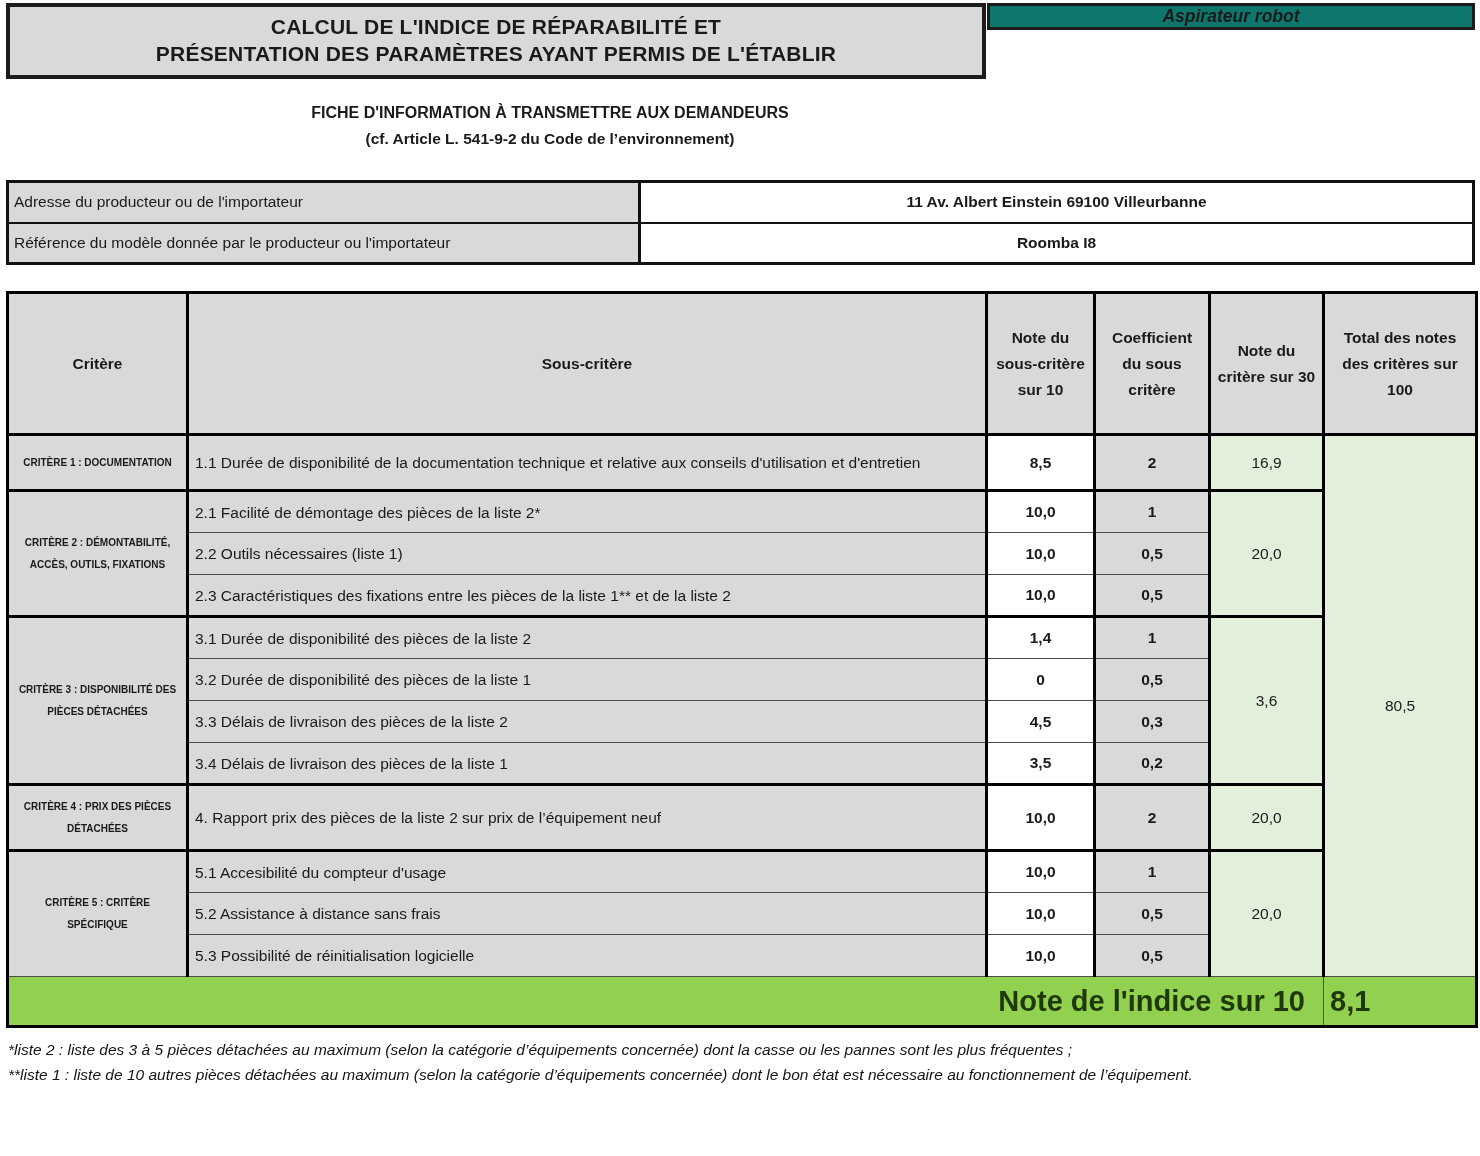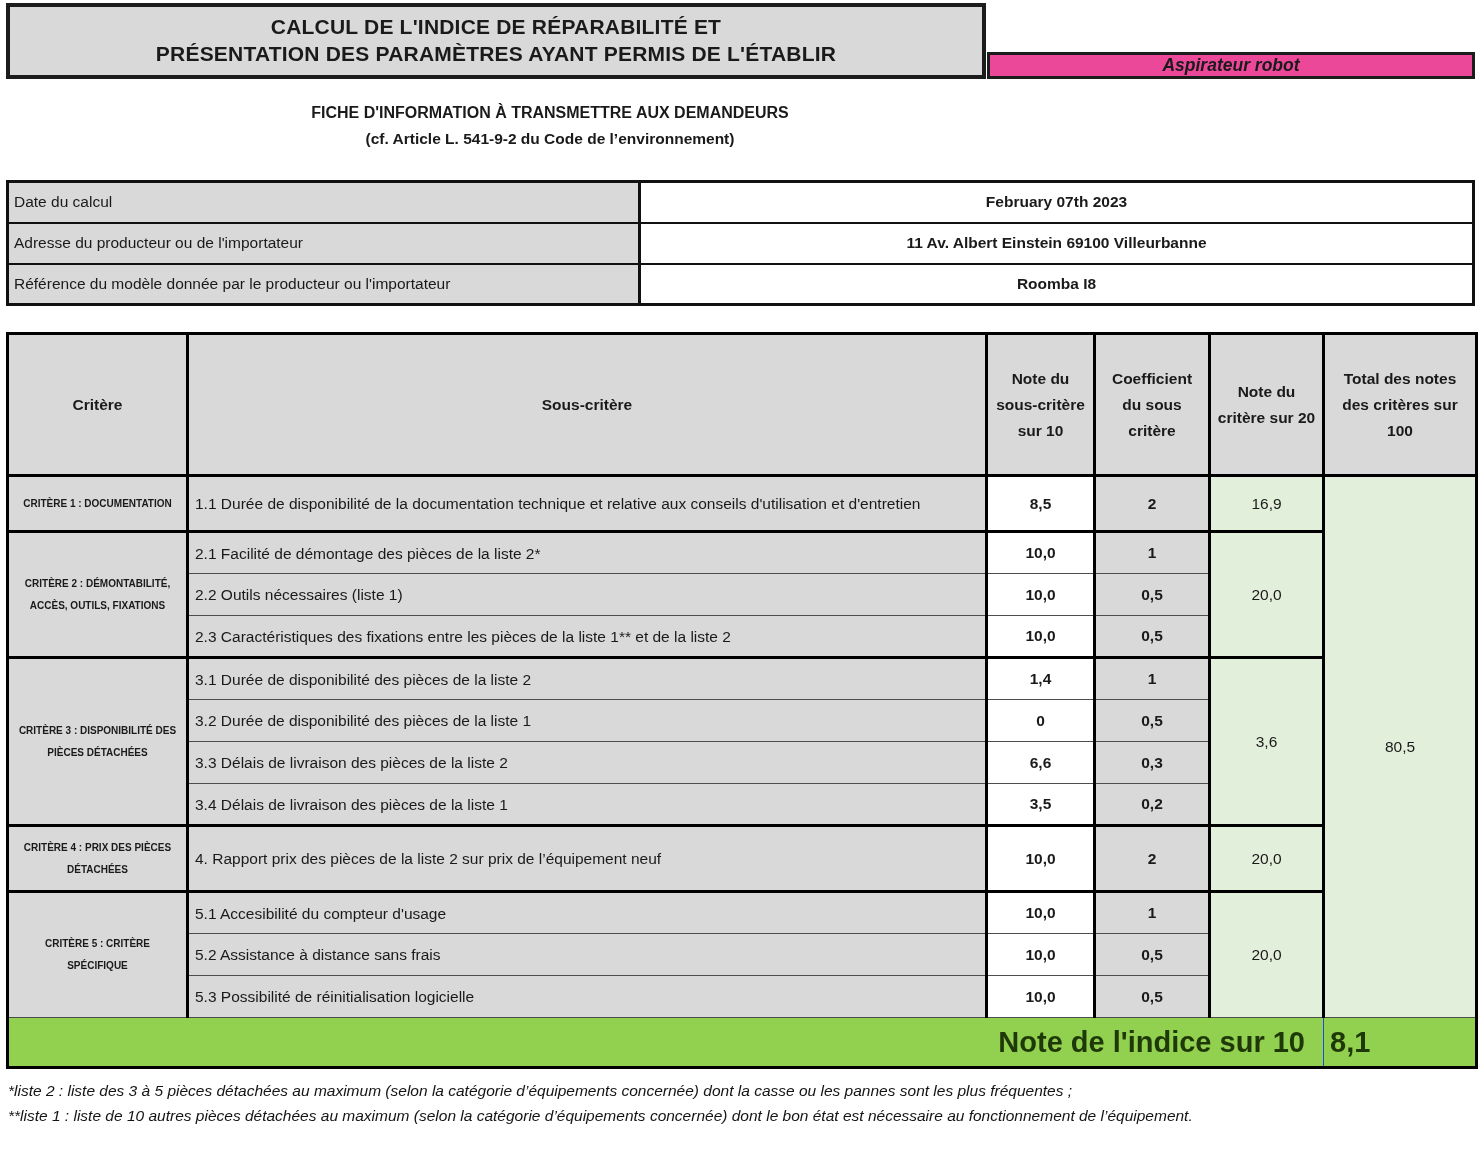--- a/index.html
+++ b/index.html
@@ -4,28 +4,28 @@
 <style>
   * { box-sizing: border-box; }
   html,body { margin:0; padding:0; }
   body {
     width:1480px; height:1156px; overflow:hidden;
     background:#ffffff; color:#1a1a1a;
     font-family:"Liberation Sans", sans-serif;
   }
 
   
-  .top-row { display:flex; align-items:flex-end; margin:3px 5px 0 6px; }
+  .top-row { display:flex; align-items:flex-start; margin:3px 5px 0 6px; }
   .title-box {
     width:980px; background:#d9d9d9; border:4px solid #1c1c1c;
     text-align:center; padding:6px 10px 8px;
   }
   .title-line { font-weight:bold; font-size:21px; line-height:27px; letter-spacing:.2px; }
   .product-box {
-    flex:1; margin-left:1px; background:#ec4899; border:3px solid #1c1c1c;
+    flex:1; margin-left:1px; background:#0f766e; border:3px solid #1c1c1c;
     display:flex; align-items:center; justify-content:center;
   }
   .product-label { font-weight:bold; font-style:italic; font-size:17.5px; }
 
   
   .subtitle { width:1100px; text-align:center; margin-top:21px; }
   .subtitle-l1 { font-weight:bold; font-size:16px; line-height:26px; }
   .subtitle-l2 { font-weight:bold; font-size:15.5px; line-height:26px; }
 
   
@@ -83,24 +83,20 @@
   </div>
 </div>
 
 <div class="subtitle">
   <div class="subtitle-l1">FICHE D'INFORMATION À TRANSMETTRE AUX DEMANDEURS</div>
   <div class="subtitle-l2">(cf. Article L. 541-9-2 du Code de l’environnement)</div>
 </div>
 
 <table class="info-table">
   <tbody>
-    <tr>
-      <td class="info-label">Date du calcul</td>
-      <td class="info-value">February 07th 2023</td>
-    </tr>
     <tr>
       <td class="info-label">Adresse du producteur ou de l'importateur</td>
       <td class="info-value">11 Av. Albert Einstein 69100 Villeurbanne</td>
     </tr>
     <tr>
       <td class="info-label">Référence du modèle donnée par le producteur ou l'importateur</td>
       <td class="info-value">Roomba I8</td>
     </tr>
   </tbody>
 </table>
@@ -113,21 +109,21 @@
     <col style="width:115px">
       <col style="width:114px">
       <col style="width:153px">
   </colgroup>
   <thead>
     <tr>
       <th>Critère</th>
       <th>Sous-critère</th>
       <th>Note du sous-critère sur 10</th>
       <th>Coefficient du sous critère</th>
-      <th>Note du critère sur 20</th>
+      <th>Note du critère sur 30</th>
       <th>Total des notes des critères sur 100</th>
     </tr>
   </thead>
   <tbody>
 
     <tr class="r-a">
       <td class="crit-cell gt">CRITÈRE 1 : DOCUMENTATION</td>
       <td class="sous-cell gt">1.1 Durée de disponibilité de la documentation technique et relative aux conseils d'utilisation et d'entretien</td>
       <td class="note10 gt">8,5</td>
       <td class="coeff gt">2</td>
@@ -160,21 +156,21 @@
       <td class="coeff gt">1</td>
       <td class="note20 gt" rowspan="4">3,6</td>
     </tr>
     <tr class="r-s">
       <td class="sous-cell">3.2 Durée de disponibilité des pièces de la liste 1</td>
       <td class="note10">0</td>
       <td class="coeff">0,5</td>
     </tr>
     <tr class="r-s">
       <td class="sous-cell">3.3 Délais de livraison des pièces de la liste 2</td>
-      <td class="note10">6,6</td>
+      <td class="note10">4,5</td>
       <td class="coeff">0,3</td>
     </tr>
     <tr class="r-s">
       <td class="sous-cell">3.4 Délais de livraison des pièces de la liste 1</td>
       <td class="note10">3,5</td>
       <td class="coeff">0,2</td>
     </tr>
 
     <tr class="r-b">
       <td class="crit-cell gt">CRITÈRE 4 : PRIX DES PIÈCES DÉTACHÉES</td>

